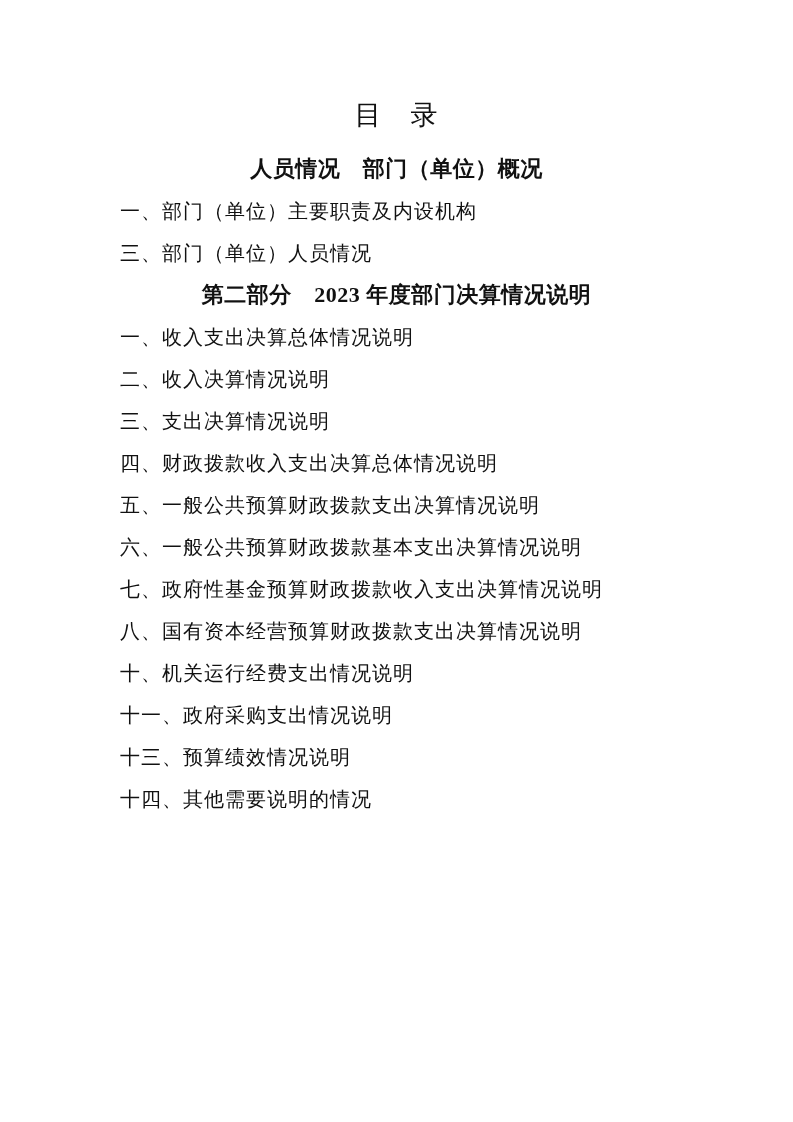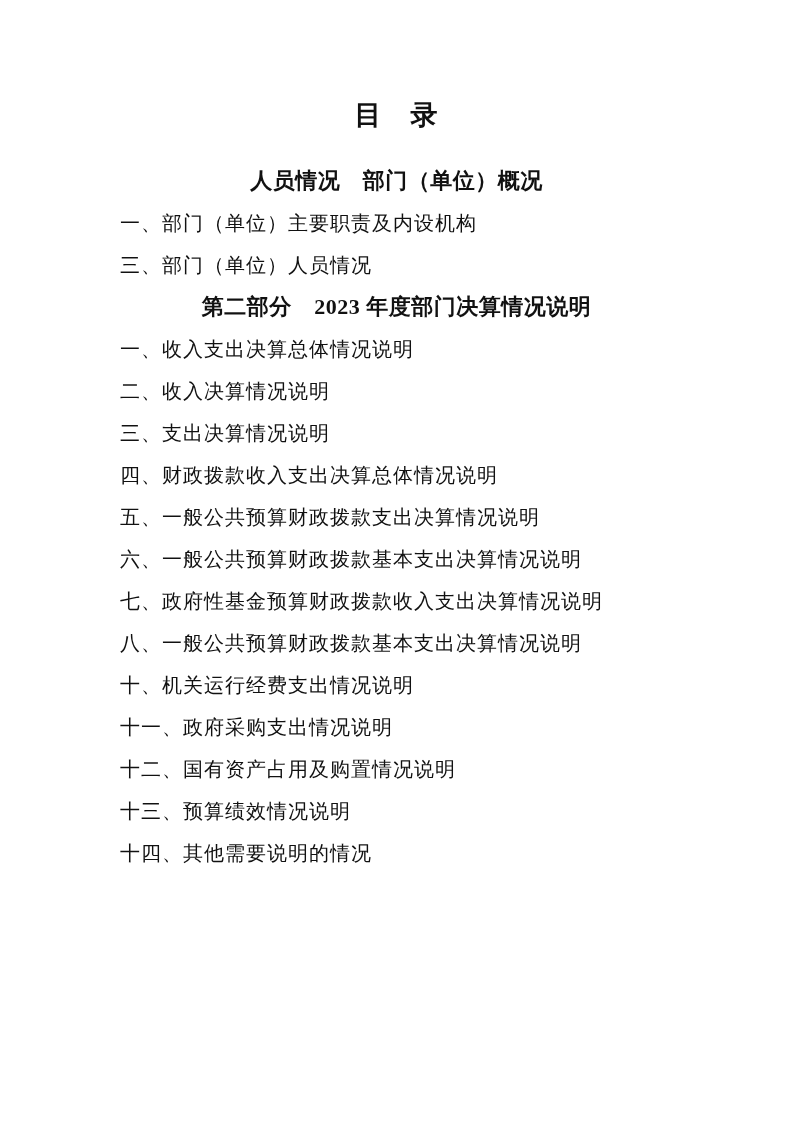--- a/index.html
+++ b/index.html
@@ -17,25 +17,25 @@
     font-family: "Liberation Serif", "DejaVu Serif", serif;
   }
   .content {
     position: absolute;
     top: 98px;
     left: 120px;
     width: 553px;
   }
   .doc-title {
     font-size: 27px;
-    font-weight: bold;
+    font-weight: normal;
     line-height: 34px;
     text-align: center;
     letter-spacing: 1px;
-    margin: 0 0 28px 0;
+    margin: 0 0 16px 0;
   }
   .section-heading {
     font-size: 22px;
     font-weight: bold;
     line-height: 42px;
     text-align: center;
     letter-spacing: 0.5px;
   }
   .toc-item {
     font-size: 20px;
@@ -63,21 +63,20 @@
     <div class="toc-item">三、部门（单位）人员情况</div>
 
     <div class="section-heading">第二部分　2023 年度部门决算情况说明</div>
     <div class="toc-item">一、收入支出决算总体情况说明</div>
     <div class="toc-item">二、收入决算情况说明</div>
     <div class="toc-item">三、支出决算情况说明</div>
     <div class="toc-item">四、财政拨款收入支出决算总体情况说明</div>
     <div class="toc-item">五、一般公共预算财政拨款支出决算情况说明</div>
     <div class="toc-item">六、一般公共预算财政拨款基本支出决算情况说明</div>
     <div class="toc-item">七、政府性基金预算财政拨款收入支出决算情况说明</div>
-    <div class="toc-item">八、一般公共预算财政拨款基本支出决算情况说明</div>
+    <div class="toc-item">八、国有资本经营预算财政拨款支出决算情况说明</div>
     <div class="toc-item">十、机关运行经费支出情况说明</div>
     <div class="toc-item">十一、政府采购支出情况说明</div>
-    <div class="toc-item">十二、国有资产占用及购置情况说明</div>
     <div class="toc-item">十三、预算绩效情况说明</div>
     <div class="toc-item">十四、其他需要说明的情况</div>
 
   </div>
 </div>
 
 </body></html>

